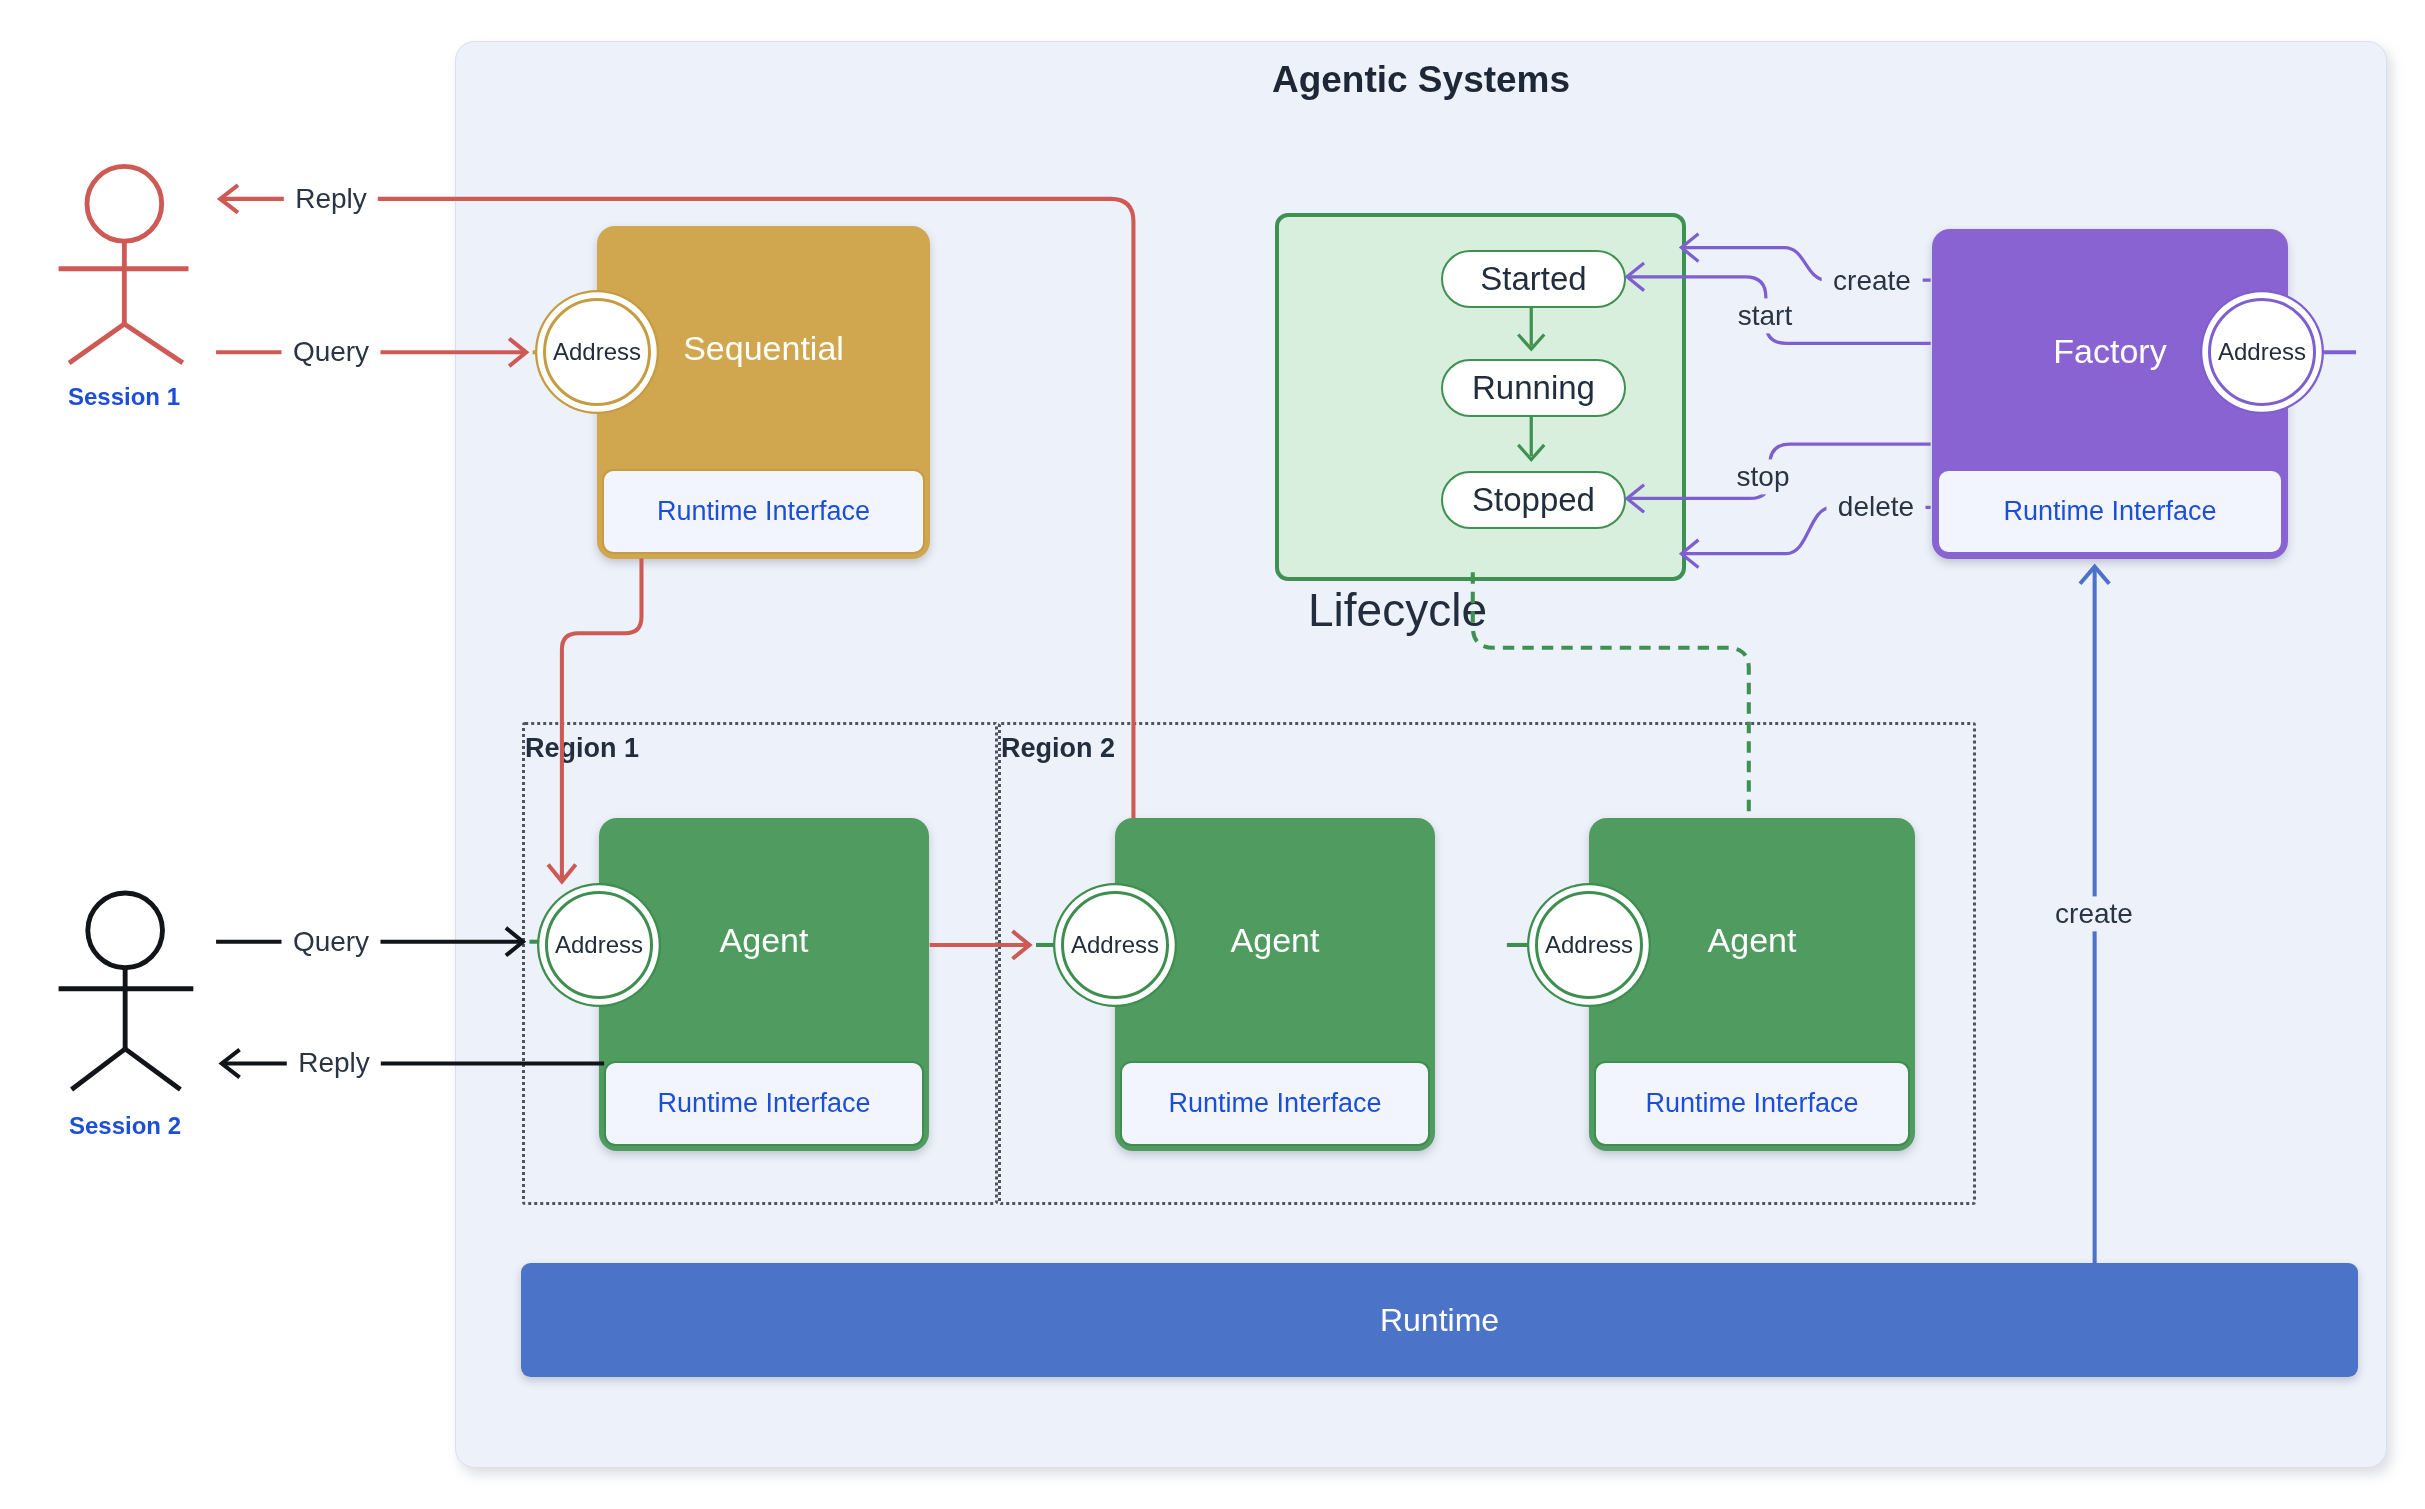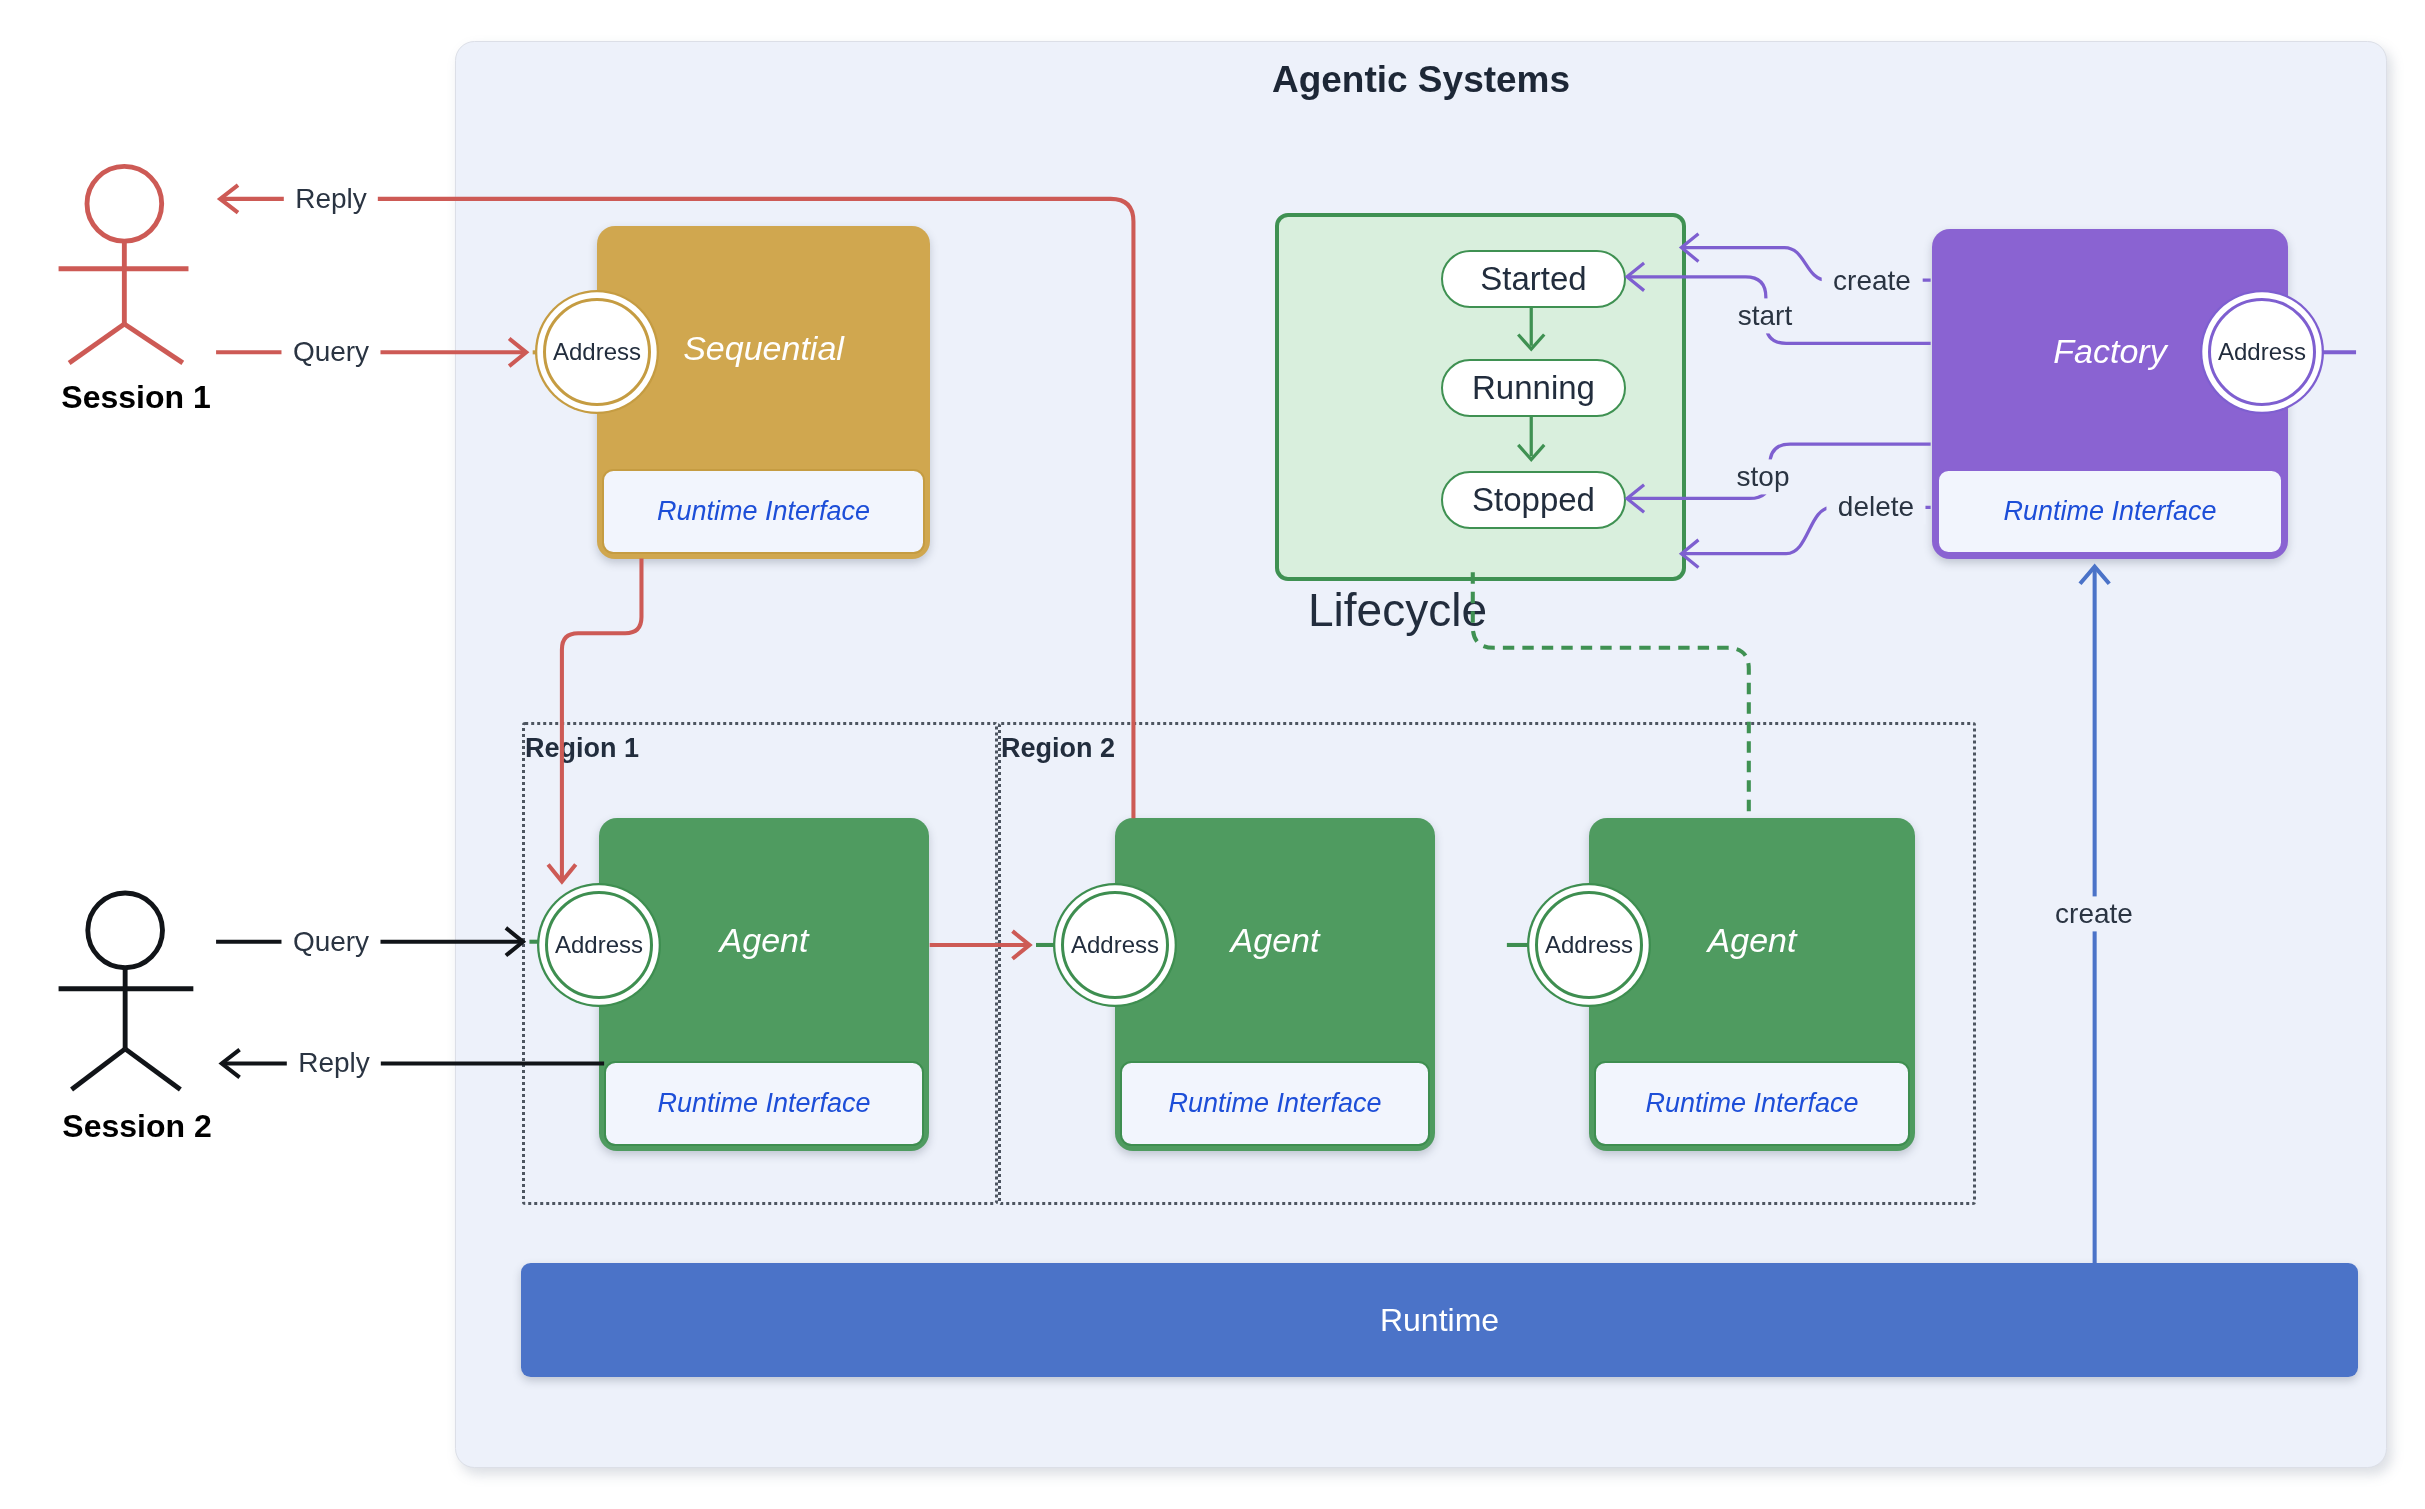--- a/index.html
+++ b/index.html
@@ -6,21 +6,21 @@
   .stage{position:relative;width:2426px;height:1510px;background:#ffffff;
          font-family:"Liberation Sans","DejaVu Sans",sans-serif;color:#222d3d;overflow:hidden;}
 
   .panel{position:absolute;left:455px;top:41px;width:1930px;height:1425px;
          background:#edf1fa;border:1.6px solid #dcdfe7;border-radius:19.5px;
          box-shadow:4.9px 6.5px 11.4px rgba(120,130,150,.25);}
 
   .diagram-title{position:absolute;left:1421px;top:80px;transform:translate(-50%,-50%);
          font-size:37px;font-weight:bold;color:#1d2736;white-space:nowrap;z-index:3;}
 
-  .box{position:absolute;border-radius:18px;z-index:3;box-shadow:0 4px 8px rgba(60,70,90,.25);font-style:italic;}
+  .box{position:absolute;border-radius:18px;z-index:3;box-shadow:0 4px 8px rgba(60,70,90,.25);}
   .box-title{position:absolute;left:0;right:0;top:122px;transform:translateY(-50%);
          text-align:center;font-size:34px;color:#ffffff;white-space:nowrap;}
   .rt-iface{position:absolute;left:4.9px;right:4.9px;bottom:4.9px;height:81px;
          background:#f2f5fd;border-radius:11.4px;display:flex;align-items:center;justify-content:center;
          font-size:27px;color:#1d4ed8;white-space:nowrap;}
 
   .seq{background:#d0a74f;}
   .seq .rt-iface{border:2.4px solid #c59c42;}
   .agent{background:#4f9b60;}
   .agent .rt-iface{border:2.4px solid #3e8e50;}
@@ -50,22 +50,22 @@
         background:#4b73c8;border-radius:9.7px;z-index:3;display:flex;align-items:center;justify-content:center;
         font-size:32px;color:#ffffff;box-shadow:0 4px 8px rgba(60,70,90,.25);}
 
   svg.wires{position:absolute;left:0;top:0;z-index:8;pointer-events:none;}
 
   .lbl{position:absolute;transform:translate(-50%,-50%);font-size:28px;color:#2a3442;
        white-space:nowrap;z-index:10;padding:1.6px 11.4px;}
   .lbl.on-white{background:#ffffff;}
   .lbl.on-panel{background:#edf1fa;}
 
-  .actor-label{position:absolute;transform:translate(-50%,-50%);font-size:32px;font-weight:bold;
-       color:#000000;white-space:nowrap;z-index:10;margin-left:12px;}
+  .actor-label{position:absolute;transform:translate(-50%,-50%);font-size:24px;font-weight:bold;
+       color:#1d4ed8;white-space:nowrap;z-index:10;}
 </style>
 </head>
 <body>
 
 <div class="stage">
 
   <div class="panel"></div>
   <div class="diagram-title">Agentic Systems</div>
 
   <div class="region" style="left:522px;top:722px;width:470px;height:477px;">

